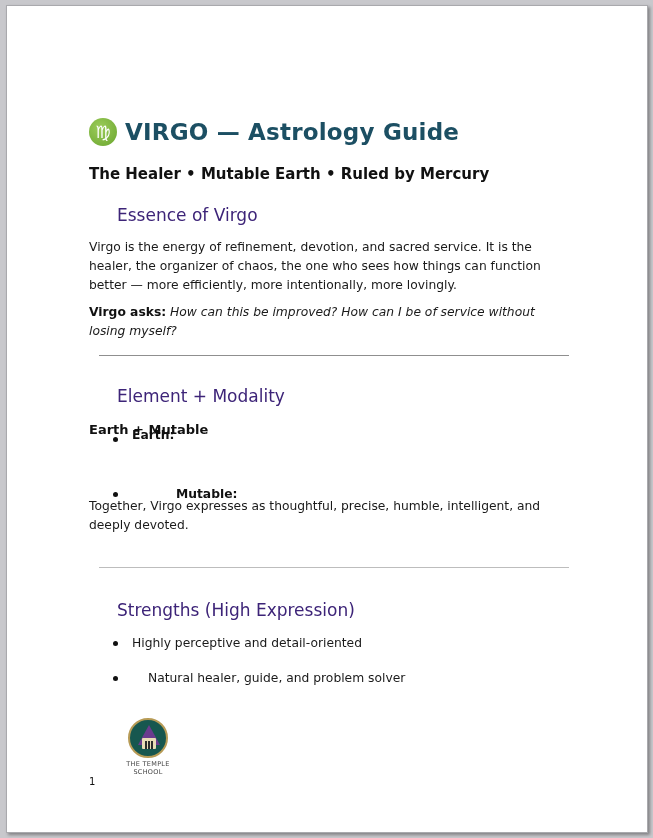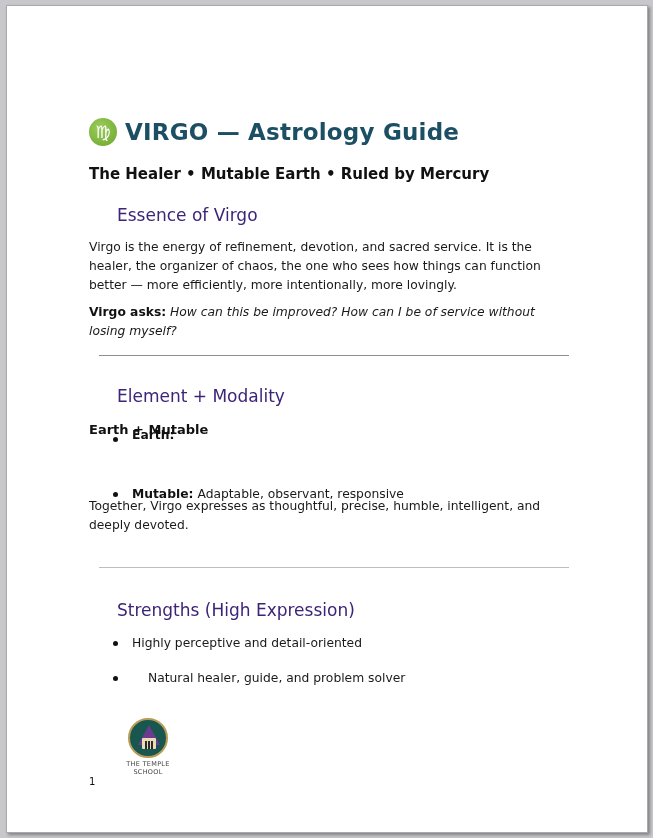--- a/index.html
+++ b/index.html
@@ -142,24 +142,23 @@
 
     <div class="divider" style="top:349px;"></div>
 
     <h2 style="top:380px;">Element + Modality</h2>
     <div class="label-bold" style="top:416px;">Earth + Mutable</div>
 
     <div class="bullet" style="top:422px;align-items:flex-end;">
       <span class="dot"></span>
       <b>Earth:</b>
     </div>
-    <div class="bullet" style="top:481px;">
+    <div class="bullet" style="top:481px;gap:44px;">
       <span class="dot"></span>
       <b>Mutable:</b>
-      <span>Adaptable, observant, responsive</span>
     </div>
 
     <p class="para" style="top:491px;">Together, Virgo expresses as thoughtful, precise, humble, intelligent, and deeply devoted.</p>
 
     <div class="divider light" style="top:561px;"></div>
 
     <h2 style="top:594px;">Strengths (High Expression)</h2>
 
     <div class="bullet" style="top:630px;">
       <span class="dot"></span>

